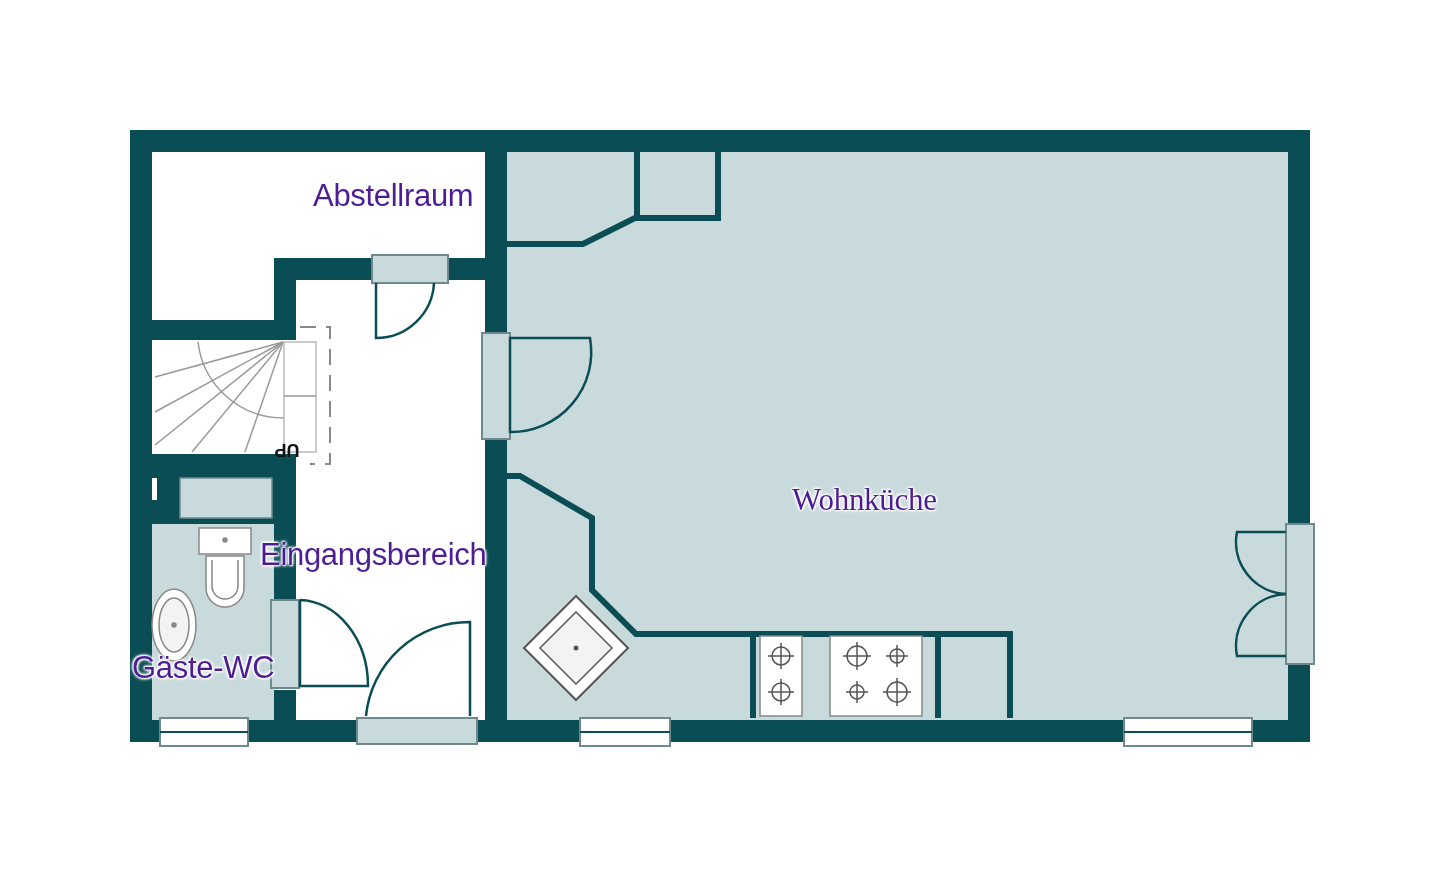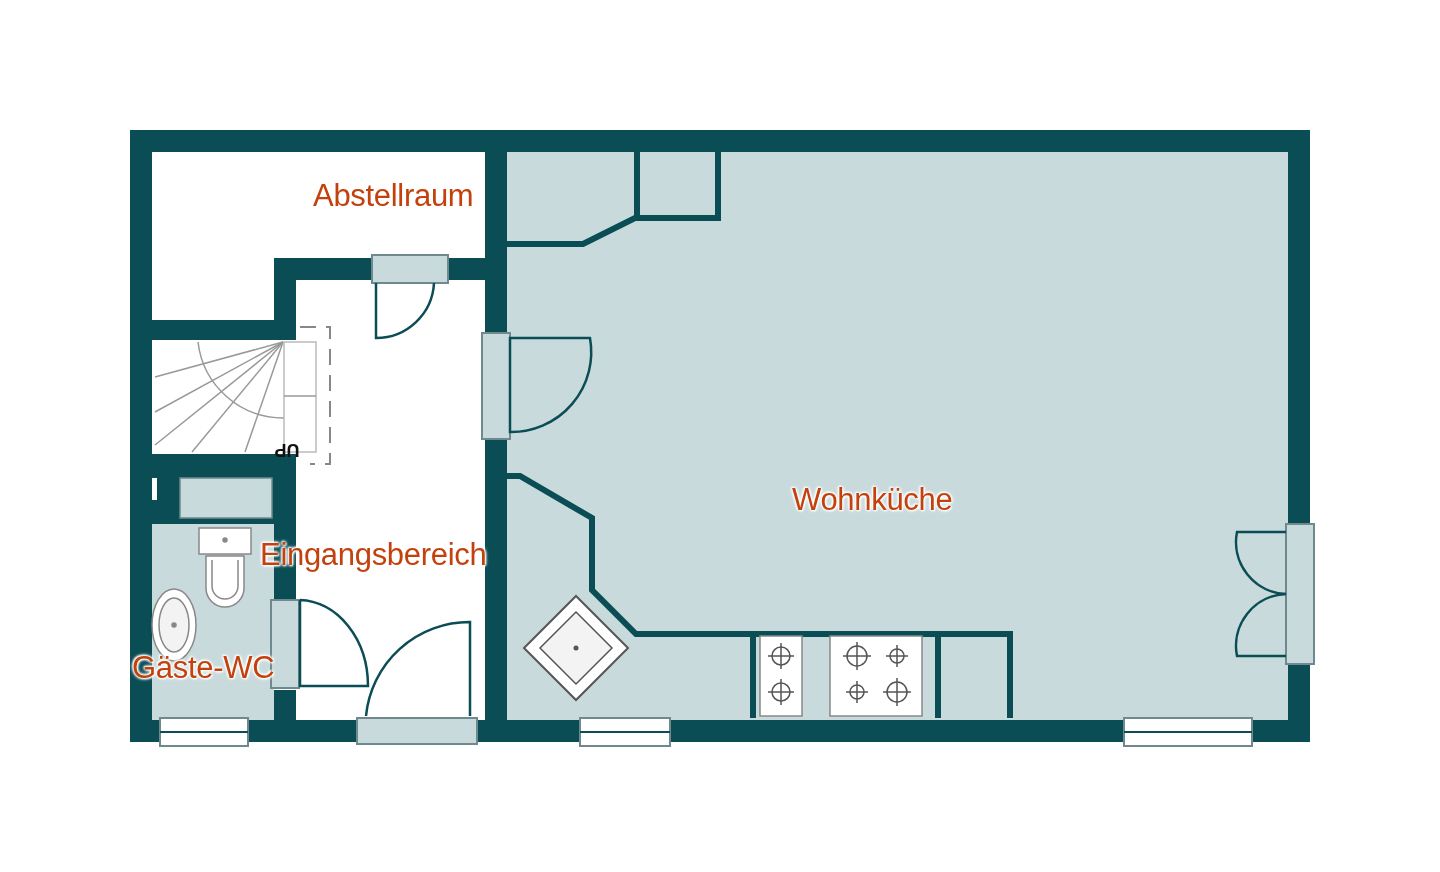--- a/index.html
+++ b/index.html
@@ -1,19 +1,19 @@
 <!DOCTYPE html>
 <html><head>
 <meta charset="utf-8">
 <style>
   html, body { margin:0; padding:0; background:#ffffff; }
   body { width:1440px; height:872px; position:relative; overflow:hidden; font-family:"Liberation Sans", sans-serif; }
   #plan { position:absolute; left:0; top:0; }
   .room-label {
-    position:absolute; font-family:"Liberation Sans", sans-serif; font-size:31px; color:#c2410c;
+    position:absolute; font-family:"Liberation Sans", sans-serif; font-size:31px; color:#4c1d95;
     white-space:nowrap; letter-spacing:-0.3px;
     text-shadow: 0 0 3px #fff, 0 0 3px #fff, 0 0 4px #fff, 1px 1px 2px #fff, -1px -1px 2px #fff;
   }
 </style>
 </head>
 <body>
 
 <svg id="plan" width="1440" height="872" viewBox="0 0 1440 872" xmlns="http://www.w3.org/2000/svg">
 
   <g>
@@ -143,13 +143,13 @@
   <g stroke="#888" stroke-width="1.5">
     <ellipse cx="174" cy="625" rx="22" ry="36" fill="#ffffff"></ellipse>
     <ellipse cx="174" cy="625" rx="15" ry="27" fill="#f3f3f3"></ellipse>
     <circle cx="174" cy="625" r="2" fill="#888"></circle>
   </g>
 </svg>
 
 <div class="room-label" style="left:313px; top:178px;">Abstellraum</div>
 <div class="room-label" style="left:260px; top:537px;text-align:center;">Eingangsbereich</div>
 <div class="room-label" style="left:132px; top:650px;">Gäste-WC</div>
-<div class="room-label" style="left:792px; top:482px;">Wohnküche</div>
+<div class="room-label" style="left:792px; top:482px;font-family:Liberation Serif, serif;">Wohnküche</div>
 
 </body></html>

